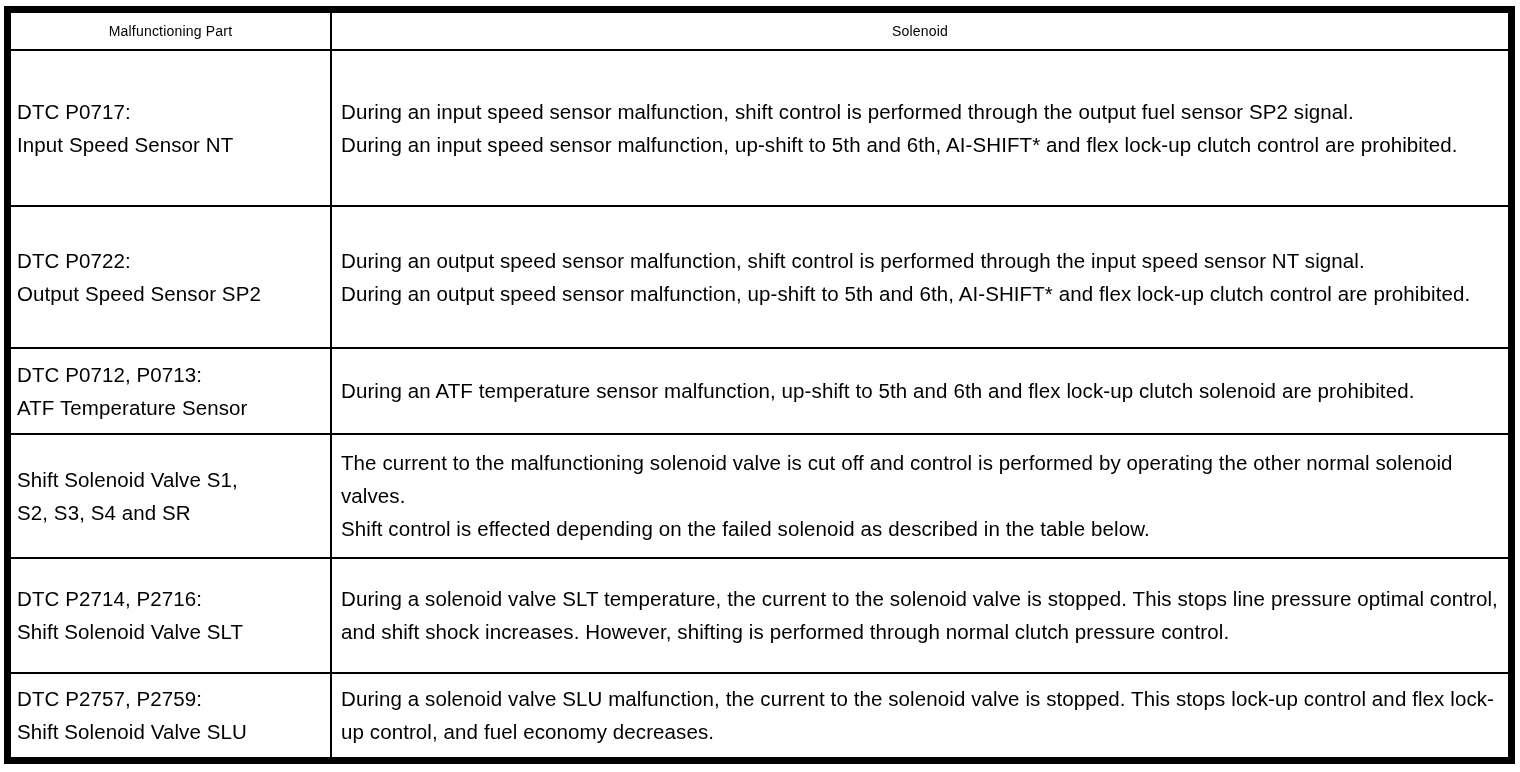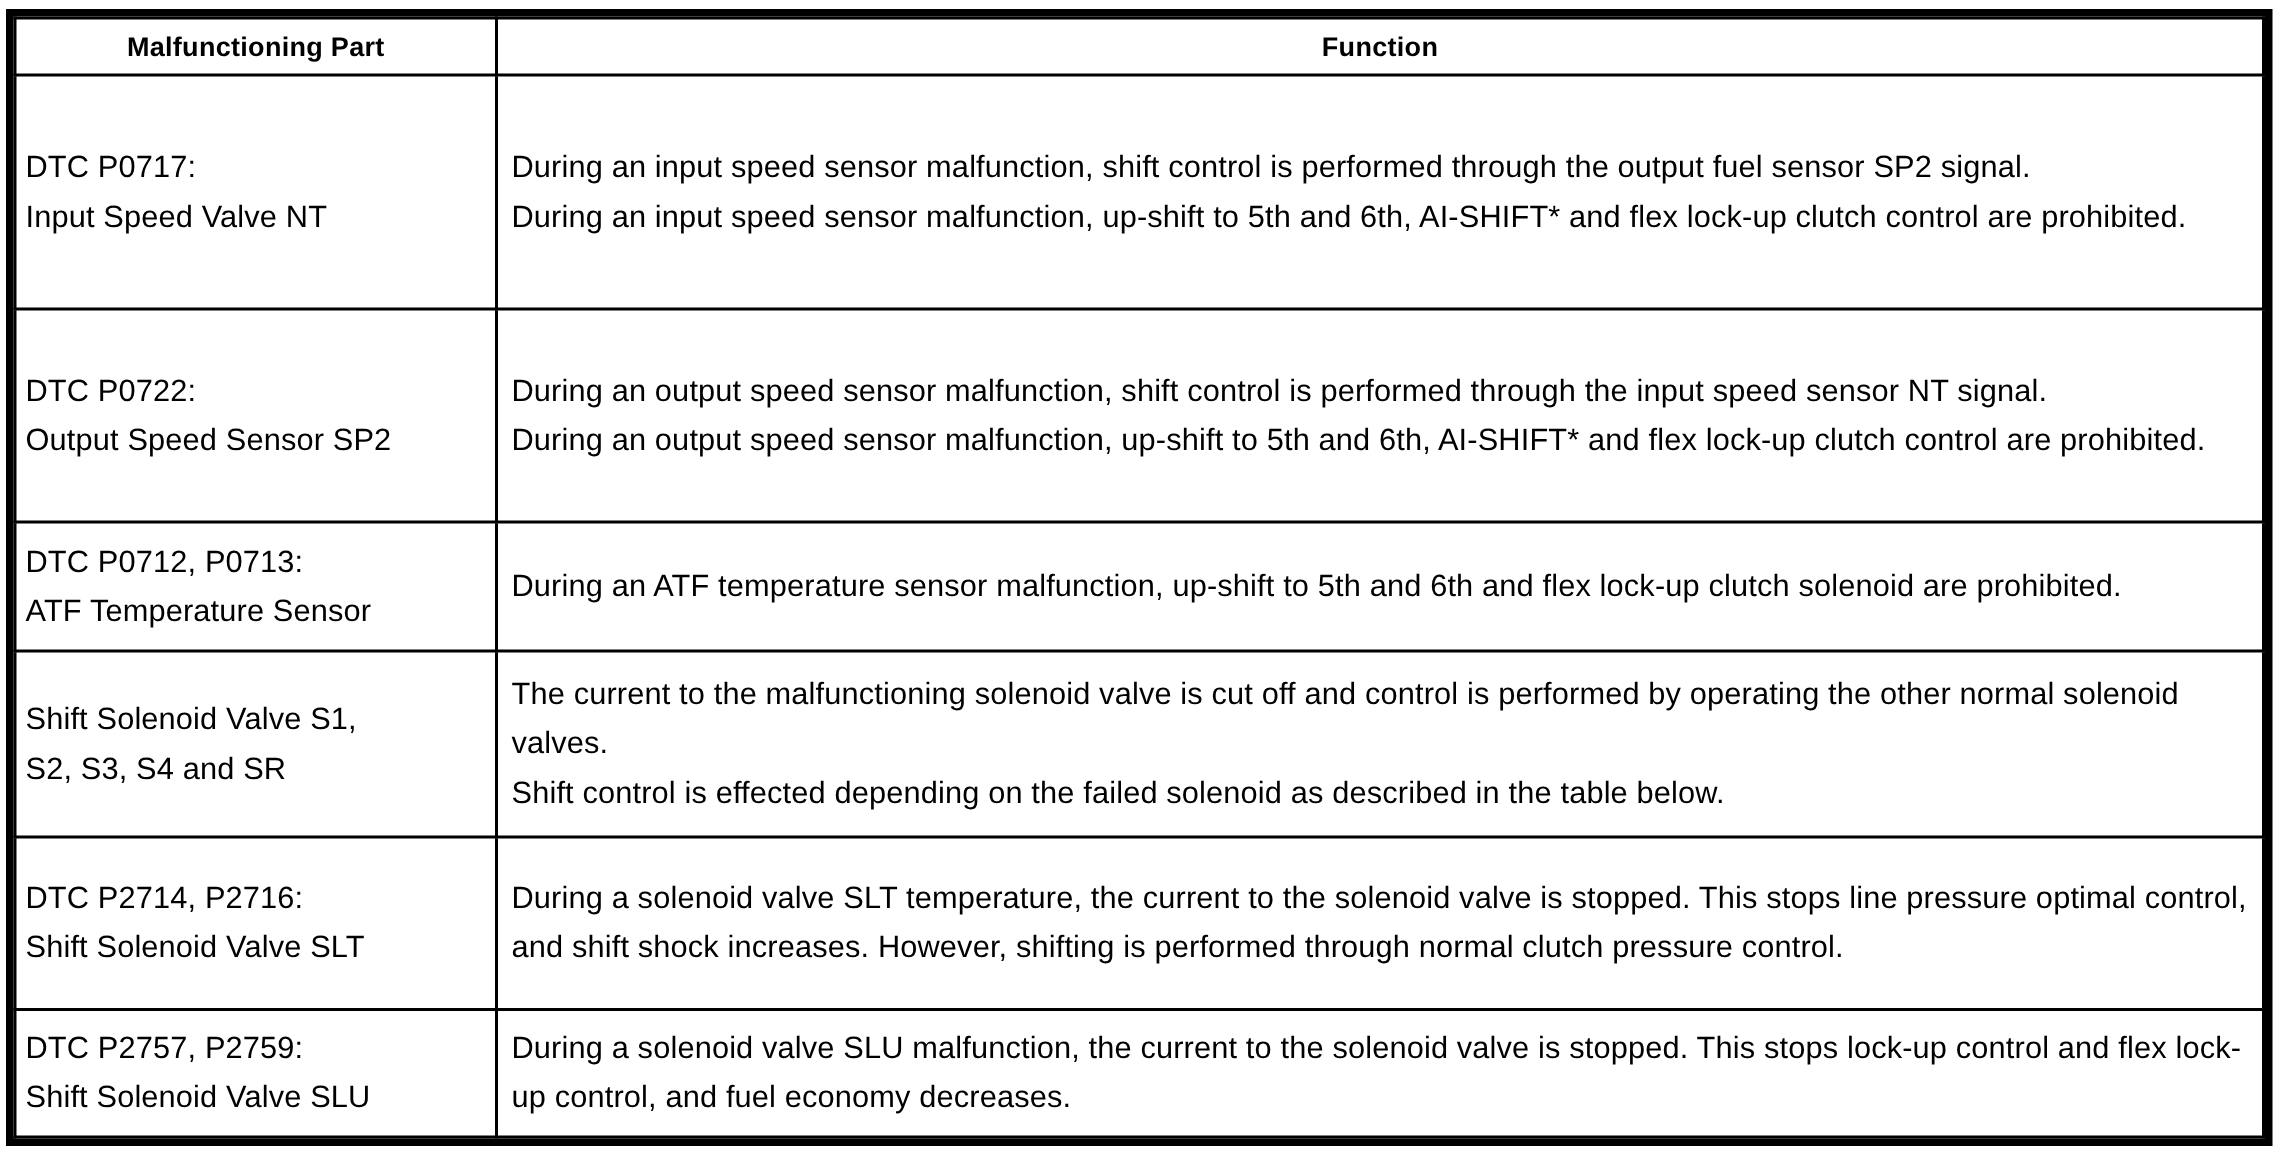--- a/index.html
+++ b/index.html
@@ -30,22 +30,22 @@
     border-collapse: collapse;
     table-layout: fixed;
   }
   col.col-part { width: 321px; }
   th, td {
     border: 2px solid #000000;
     vertical-align: middle;
     overflow: hidden;
   }
   th {
-    font-size: 18px;
-    font-weight: bold;
+    font-size: 14px;
+    font-weight: normal;
     text-align: center;
     padding: 0 4px;
     letter-spacing: 0.2px;
   }
   td {
     font-size: 20.5px;
     line-height: 33px;
     white-space: pre-line;
     text-align: left;
     letter-spacing: 0.1px;
@@ -66,27 +66,27 @@
 
 <div class="table-wrap">
   <table>
     <colgroup>
       <col class="col-part">
       <col class="col-func">
     </colgroup>
     <thead>
       <tr>
         <th>Malfunctioning Part</th>
-        <th>Function</th>
+        <th>Solenoid</th>
       </tr>
     </thead>
     <tbody id="rows">
   <tr>
     <td class="part">DTC P0717:
-Input Speed Valve NT</td>
+Input Speed Sensor NT</td>
     <td class="func">During an input speed sensor malfunction, shift control is performed through the output fuel sensor SP2 signal.
 During an input speed sensor malfunction, up-shift to 5th and 6th, AI-SHIFT* and flex lock-up clutch control are prohibited.</td>
   </tr>
 
   <tr>
     <td class="part">DTC P0722:
 Output Speed Sensor SP2</td>
     <td class="func">During an output speed sensor malfunction, shift control is performed through the input speed sensor NT signal.
 During an output speed sensor malfunction, up-shift to 5th and 6th, AI-SHIFT* and flex lock-up clutch control are prohibited.</td>
   </tr>

